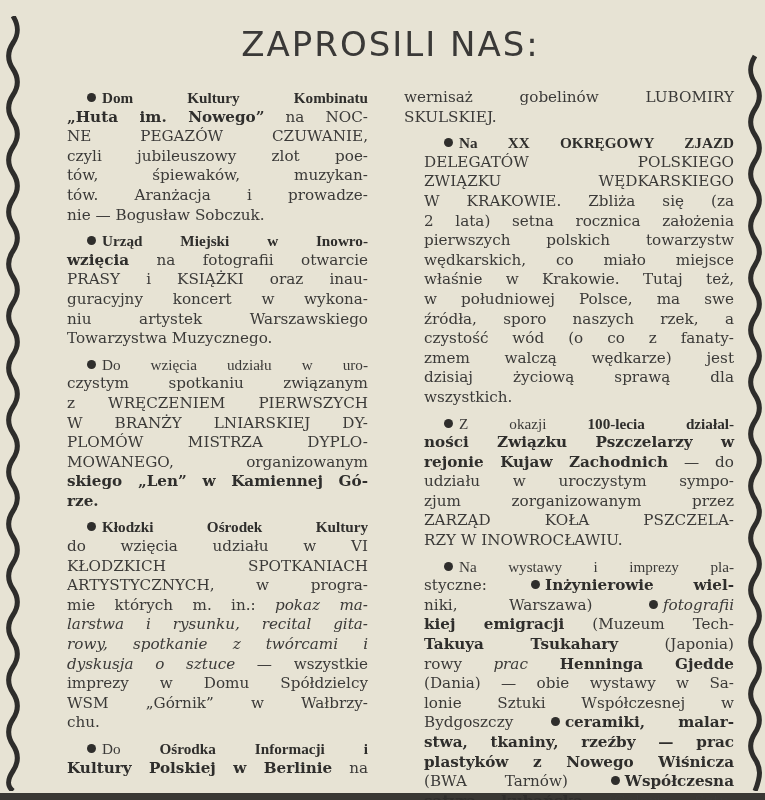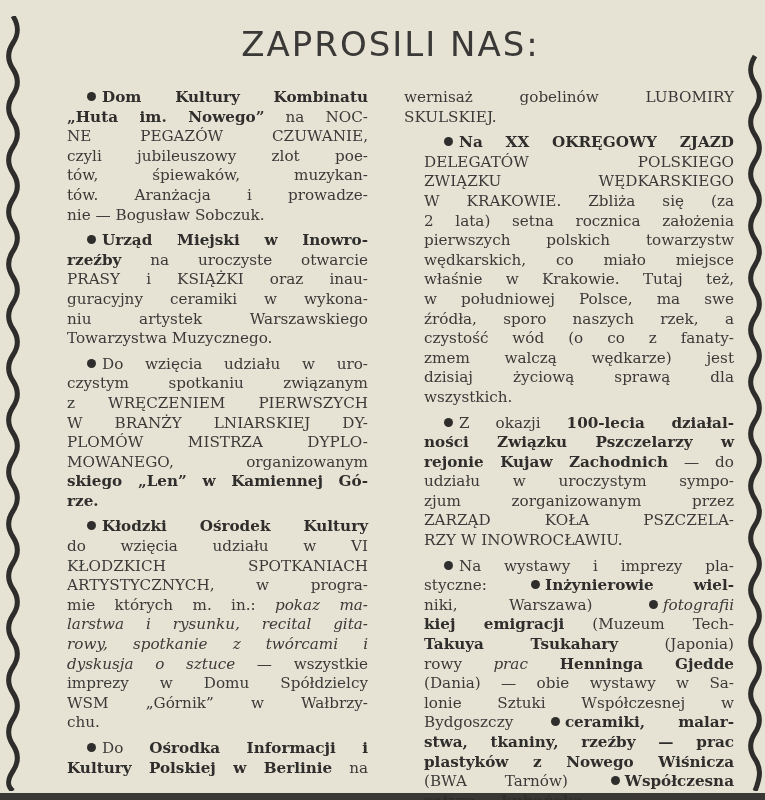--- a/index.html
+++ b/index.html
@@ -23,21 +23,21 @@
   }
 
   .col { position:absolute; top:88px; font-size:15.2px; line-height:19.6px; }
   .col.left { left:47px; width:321px; }
   .col.right { left:404px; width:330px; }
 
   .p { margin:0 0 6px 0; text-align:justify; text-indent:20px; hyphens:manual; }
   .p.cont { text-indent:0; }
   .line { display:block; text-align:justify; text-align-last:justify; white-space:nowrap; }
   .line.last { text-align-last:left; }
-  .line.first { padding-left:20px; }
+  .line.first { padding-left:20px;font-family:Liberation Serif, serif; }
   b { font-weight:bold; color:#2f2e2c; }
   i { font-style:italic; }
   .bullet { display:inline-block; width:9px; height:9px; border-radius:50%; background:#2f2e2c; margin-right:6px; vertical-align:1px; }
   .bullet.inline { margin:0 5px; }
 </style>
 </head>
 <body>
 
 <div class="page"></div>
 <div class="bottom-strip"></div>
@@ -57,23 +57,23 @@
     <span class="line"><b>„Huta im. Nowego”</b><span> na NOC-</span></span>
     <span class="line">NE PEGAZÓW CZUWANIE,</span>
     <span class="line">czyli jubileuszowy zlot poe-</span>
     <span class="line">tów, śpiewaków, muzykan-</span>
     <span class="line">tów. Aranżacja i prowadze-</span>
     <span class="line last">nie — Bogusław Sobczuk.</span>
   </div>
 
   <div class="p">
     <span class="line first"><span class="bullet"></span><b>Urząd Miejski w Inowro-</b></span>
-    <span class="line"><b>rzeźby</b><span> na uroczyste otwarcie</span></span>
+    <span class="line"><b>wzięcia</b><span> na fotografii otwarcie</span></span>
     <span class="line"><span>PRASY i KSIĄŻKI</span><span> oraz inau-</span></span>
-    <span class="line">guracyjny ceramiki w wykona-</span>
+    <span class="line">guracyjny koncert w wykona-</span>
     <span class="line">niu artystek Warszawskiego</span>
     <span class="line last">Towarzystwa Muzycznego.</span>
   </div>
 
   <div class="p">
     <span class="line first"><span class="bullet"></span><span>Do wzięcia udziału w uro-</span></span>
     <span class="line">czystym spotkaniu związanym</span>
     <span class="line">z WRĘCZENIEM PIERWSZYCH</span>
     <span class="line">W BRANŻY LNIARSKIEJ DY-</span>
     <span class="line">PLOMÓW MISTRZA DYPLO-</span>

